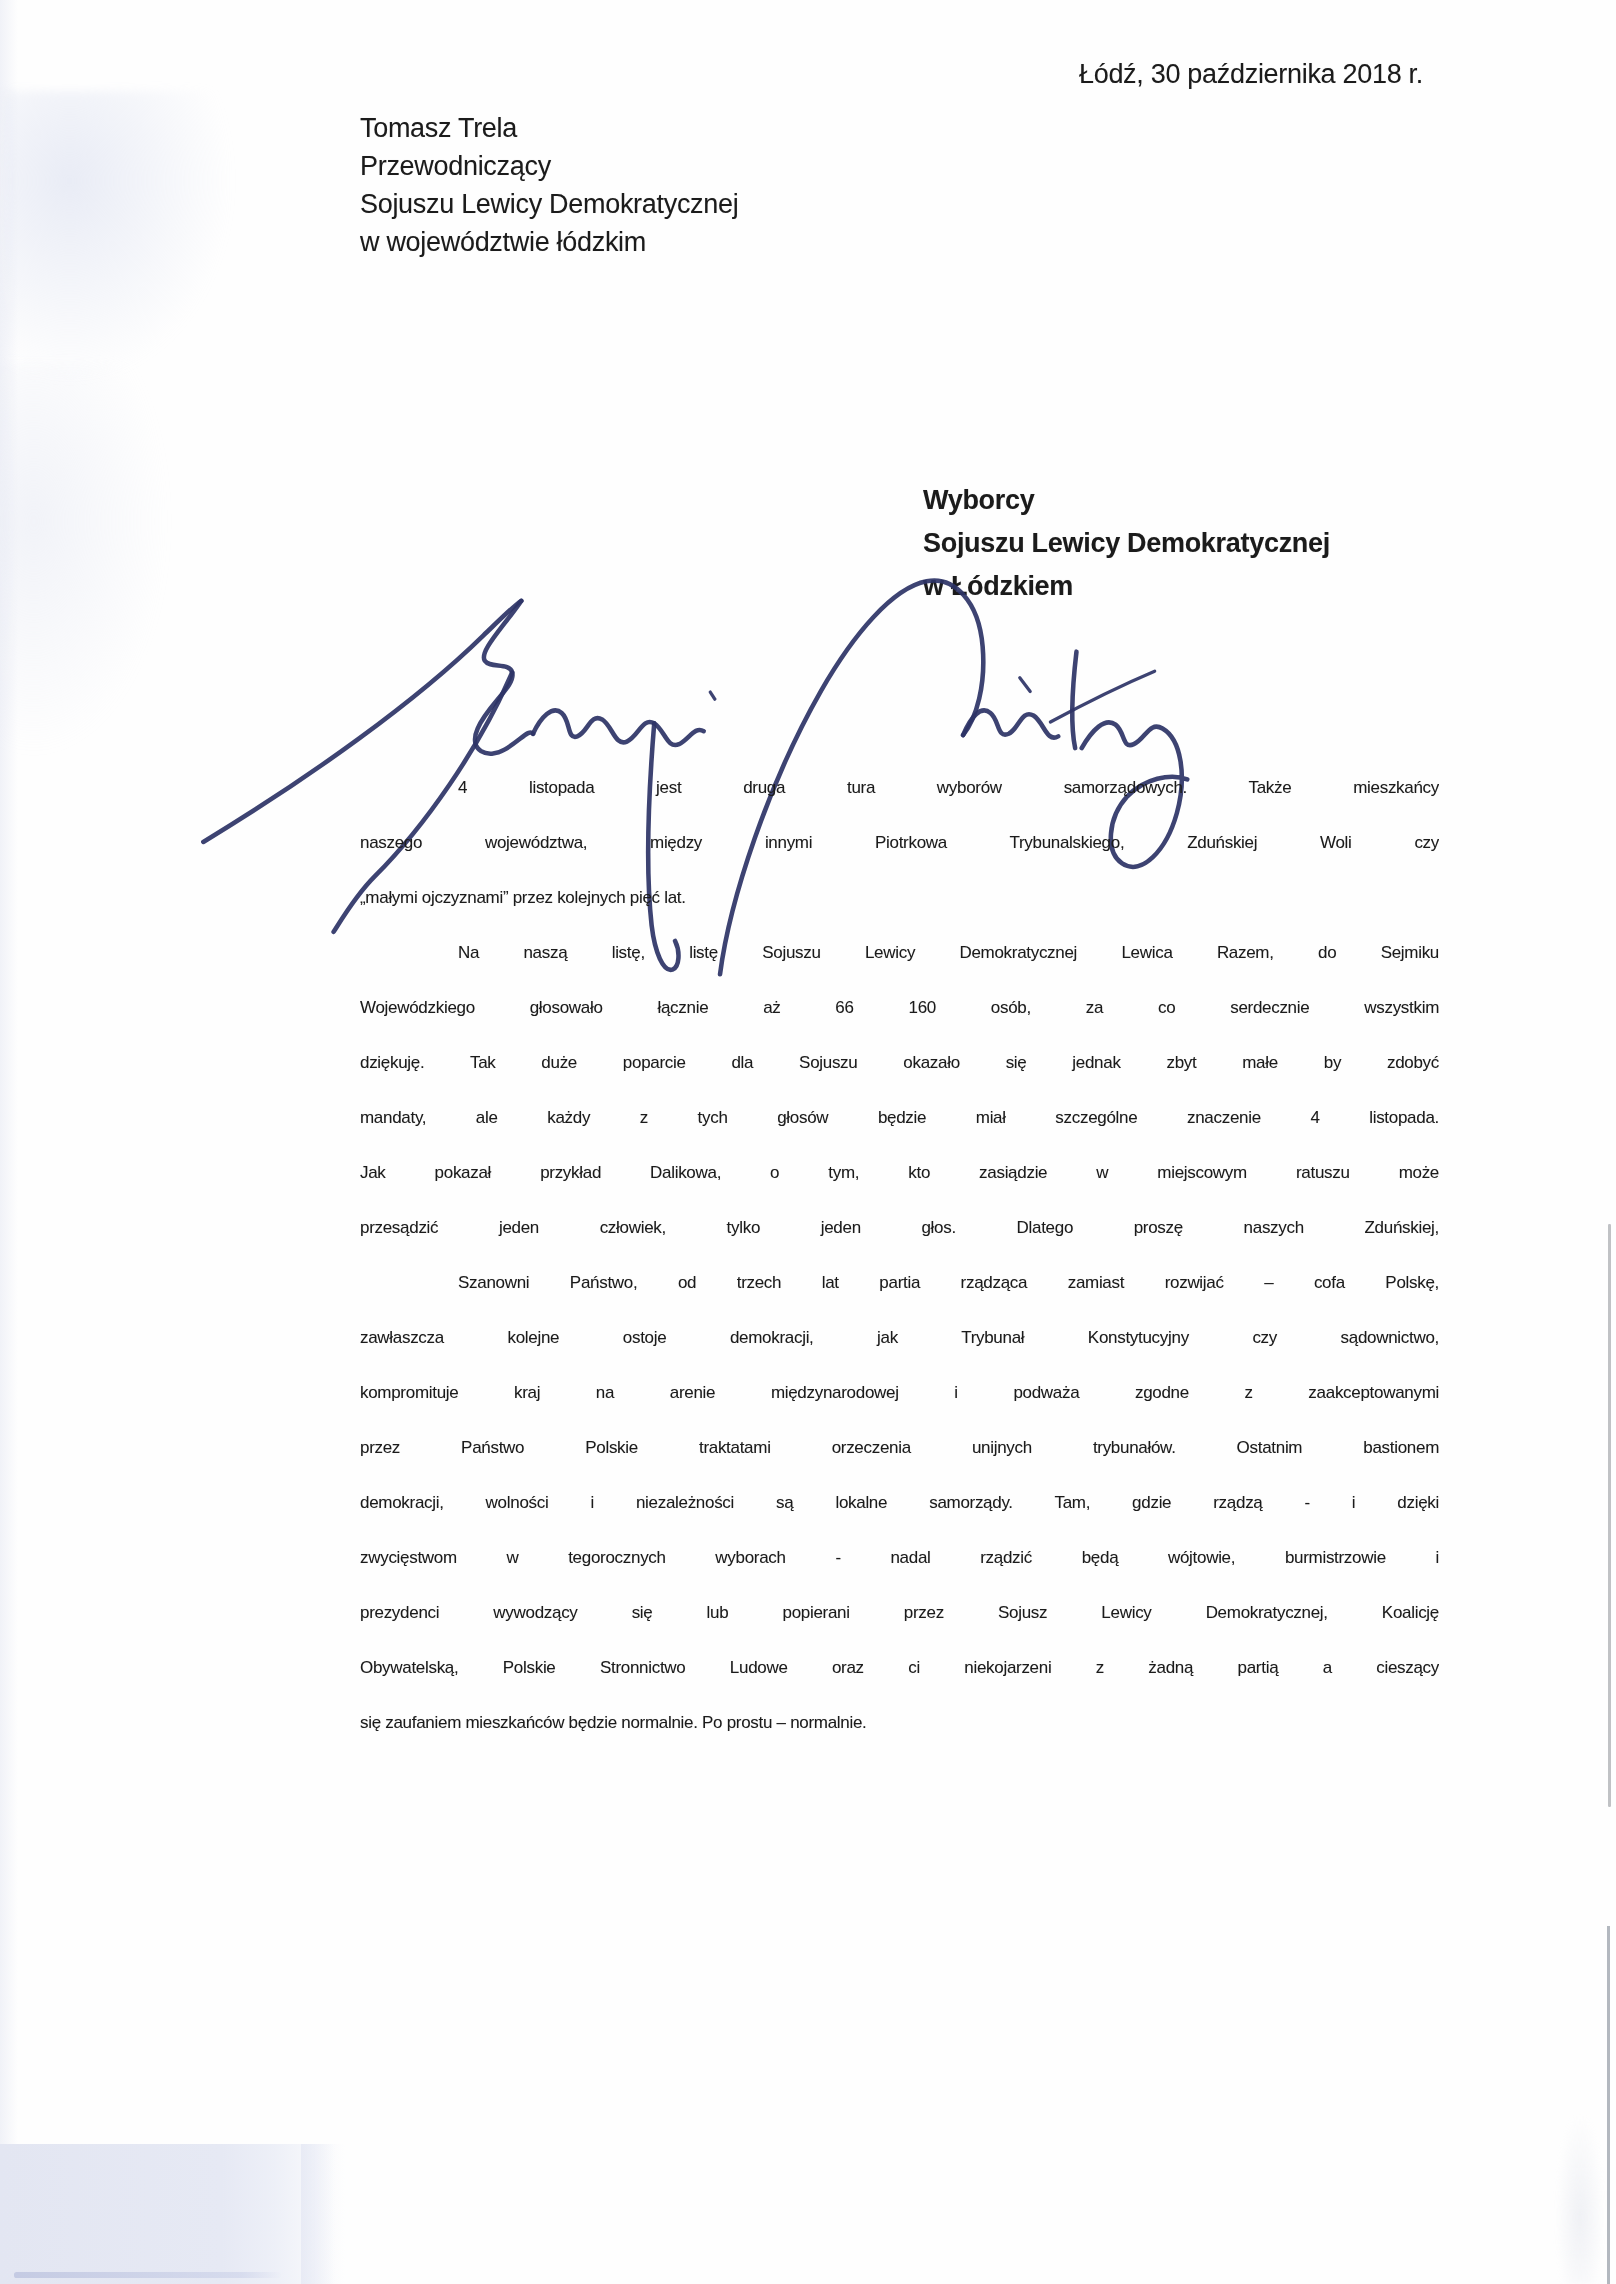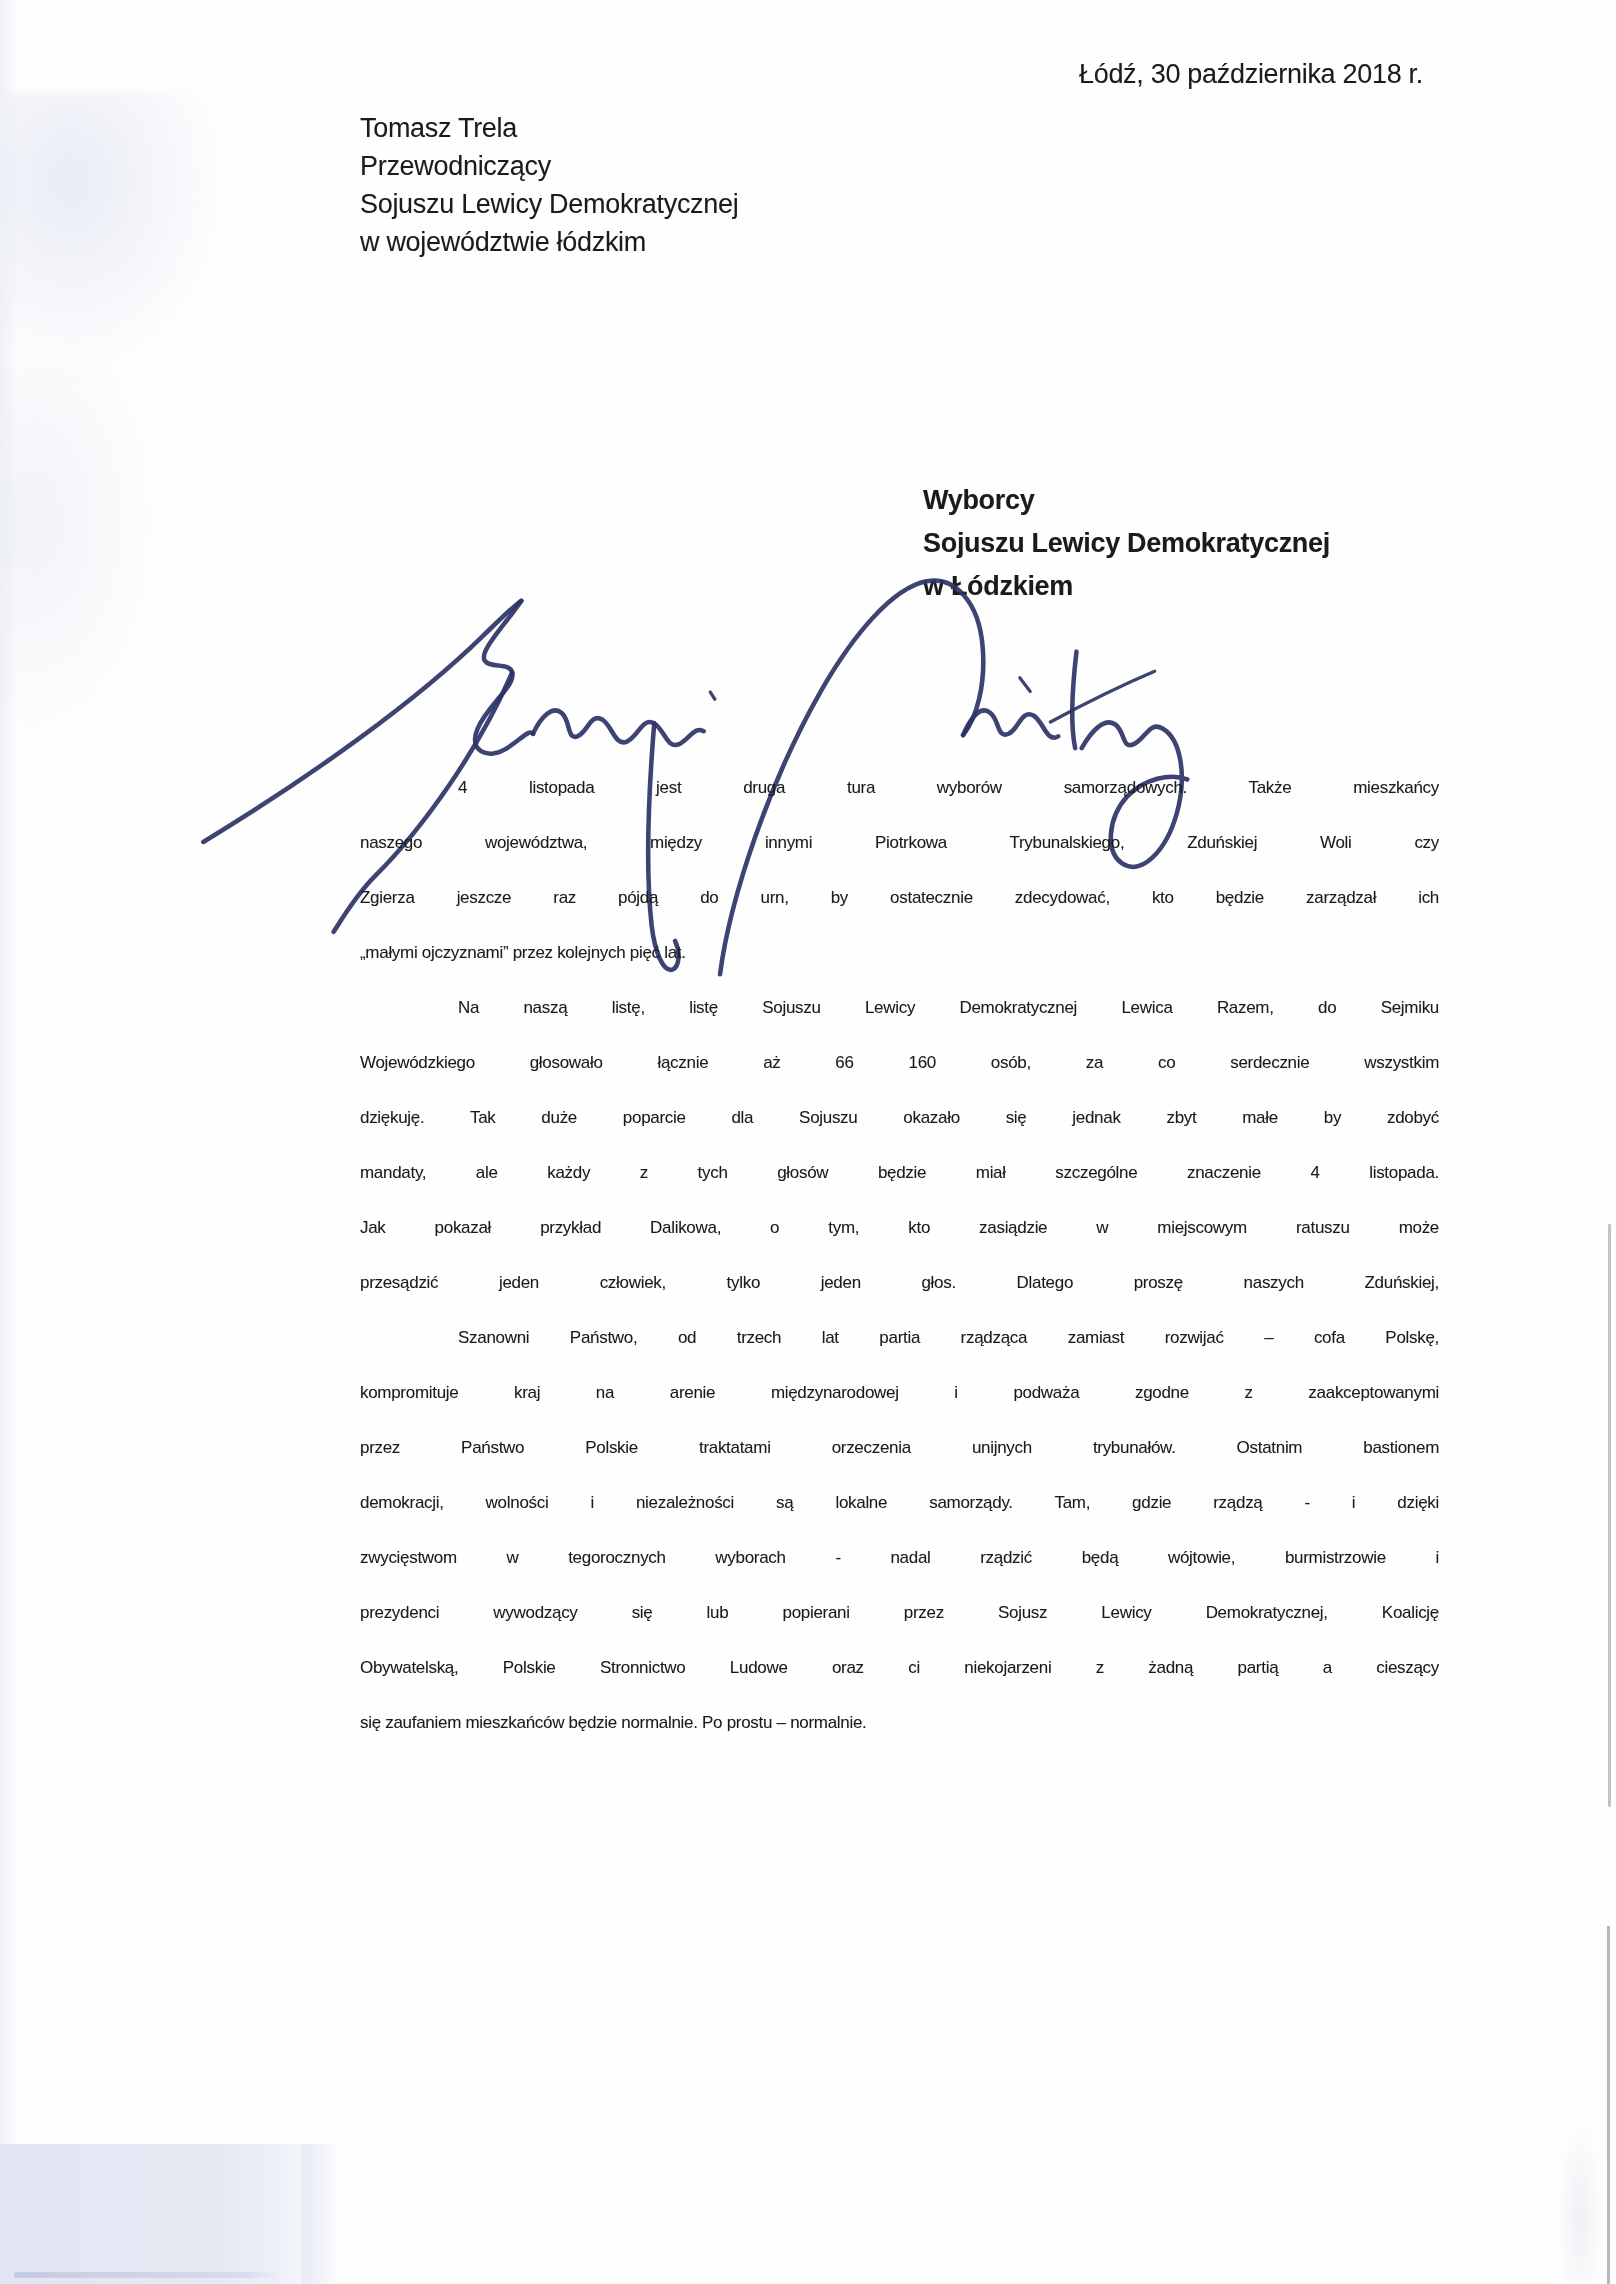--- a/index.html
+++ b/index.html
@@ -96,35 +96,35 @@
     <path d="M 1652 1000 C 1645 1060, 1642 1110, 1650 1148"></path>
     <path class="thin" d="M 1612 1108 C 1660 1082, 1720 1052, 1772 1030"></path>
     <path d="M 1660 1148 C 1676 1120, 1696 1100, 1712 1112 C 1727 1124, 1722 1150, 1740 1142 C 1758 1134, 1764 1106, 1784 1118 C 1812 1134, 1822 1190, 1806 1248 C 1790 1305, 1752 1345, 1722 1325 C 1696 1307, 1700 1255, 1730 1222 C 1756 1195, 1796 1186, 1822 1196"></path>
   </svg>
 
   <div class="body-text txt soft">
 
     <div>
       <div class="line first">4 listopada jest druga tura wyborów samorządowych. Także mieszkańcy</div>
       <div class="line">naszego województwa, między innymi Piotrkowa Trybunalskiego, Zduńskiej Woli czy</div>
-      <div class="line">Zgierza jeszcze raz pójdą do urn, by ostatecznie zdecydować, kto będzie zarządzał ich</div>
       <div class="line last">„małymi ojczyznami” przez kolejnych pięć lat.</div>
     </div>
 
     <div>
       <div class="line first">Na naszą listę, listę Sojuszu Lewicy Demokratycznej Lewica Razem, do Sejmiku</div>
       <div class="line">Wojewódzkiego głosowało łącznie aż 66 160 osób, za co serdecznie wszystkim</div>
       <div class="line">dziękuję. Tak duże poparcie dla Sojuszu okazało się jednak zbyt małe by zdobyć</div>
       <div class="line">mandaty, ale każdy z tych głosów będzie miał szczególne znaczenie 4 listopada.</div>
       <div class="line">Jak pokazał przykład Dalikowa, o tym, kto zasiądzie w miejscowym ratuszu może</div>
       <div class="line">przesądzić jeden człowiek, tylko jeden głos. Dlatego proszę naszych Zduńskiej,</div>
     </div>
 
     <div>
       <div class="line first">Szanowni Państwo, od trzech lat partia rządząca zamiast rozwijać – cofa Polskę,</div>
+      <div class="line">zawłaszcza kolejne ostoje demokracji, jak Trybunał Konstytucyjny czy sądownictwo,</div>
       <div class="line">kompromituje kraj na arenie międzynarodowej i podważa zgodne z zaakceptowanymi</div>
       <div class="line">przez Państwo Polskie traktatami orzeczenia unijnych trybunałów. Ostatnim bastionem</div>
       <div class="line">demokracji, wolności i niezależności są lokalne samorządy. Tam, gdzie rządzą - i dzięki</div>
       <div class="line">zwycięstwom w tegorocznych wyborach - nadal rządzić będą wójtowie, burmistrzowie i</div>
       <div class="line">prezydenci wywodzący się lub popierani przez Sojusz Lewicy Demokratycznej, Koalicję</div>
       <div class="line">Obywatelską, Polskie Stronnictwo Ludowe oraz ci niekojarzeni z żadną partią a cieszący</div>
       <div class="line last">się zaufaniem mieszkańców będzie normalnie. Po prostu – normalnie.</div>
     </div>
   </div>
 

